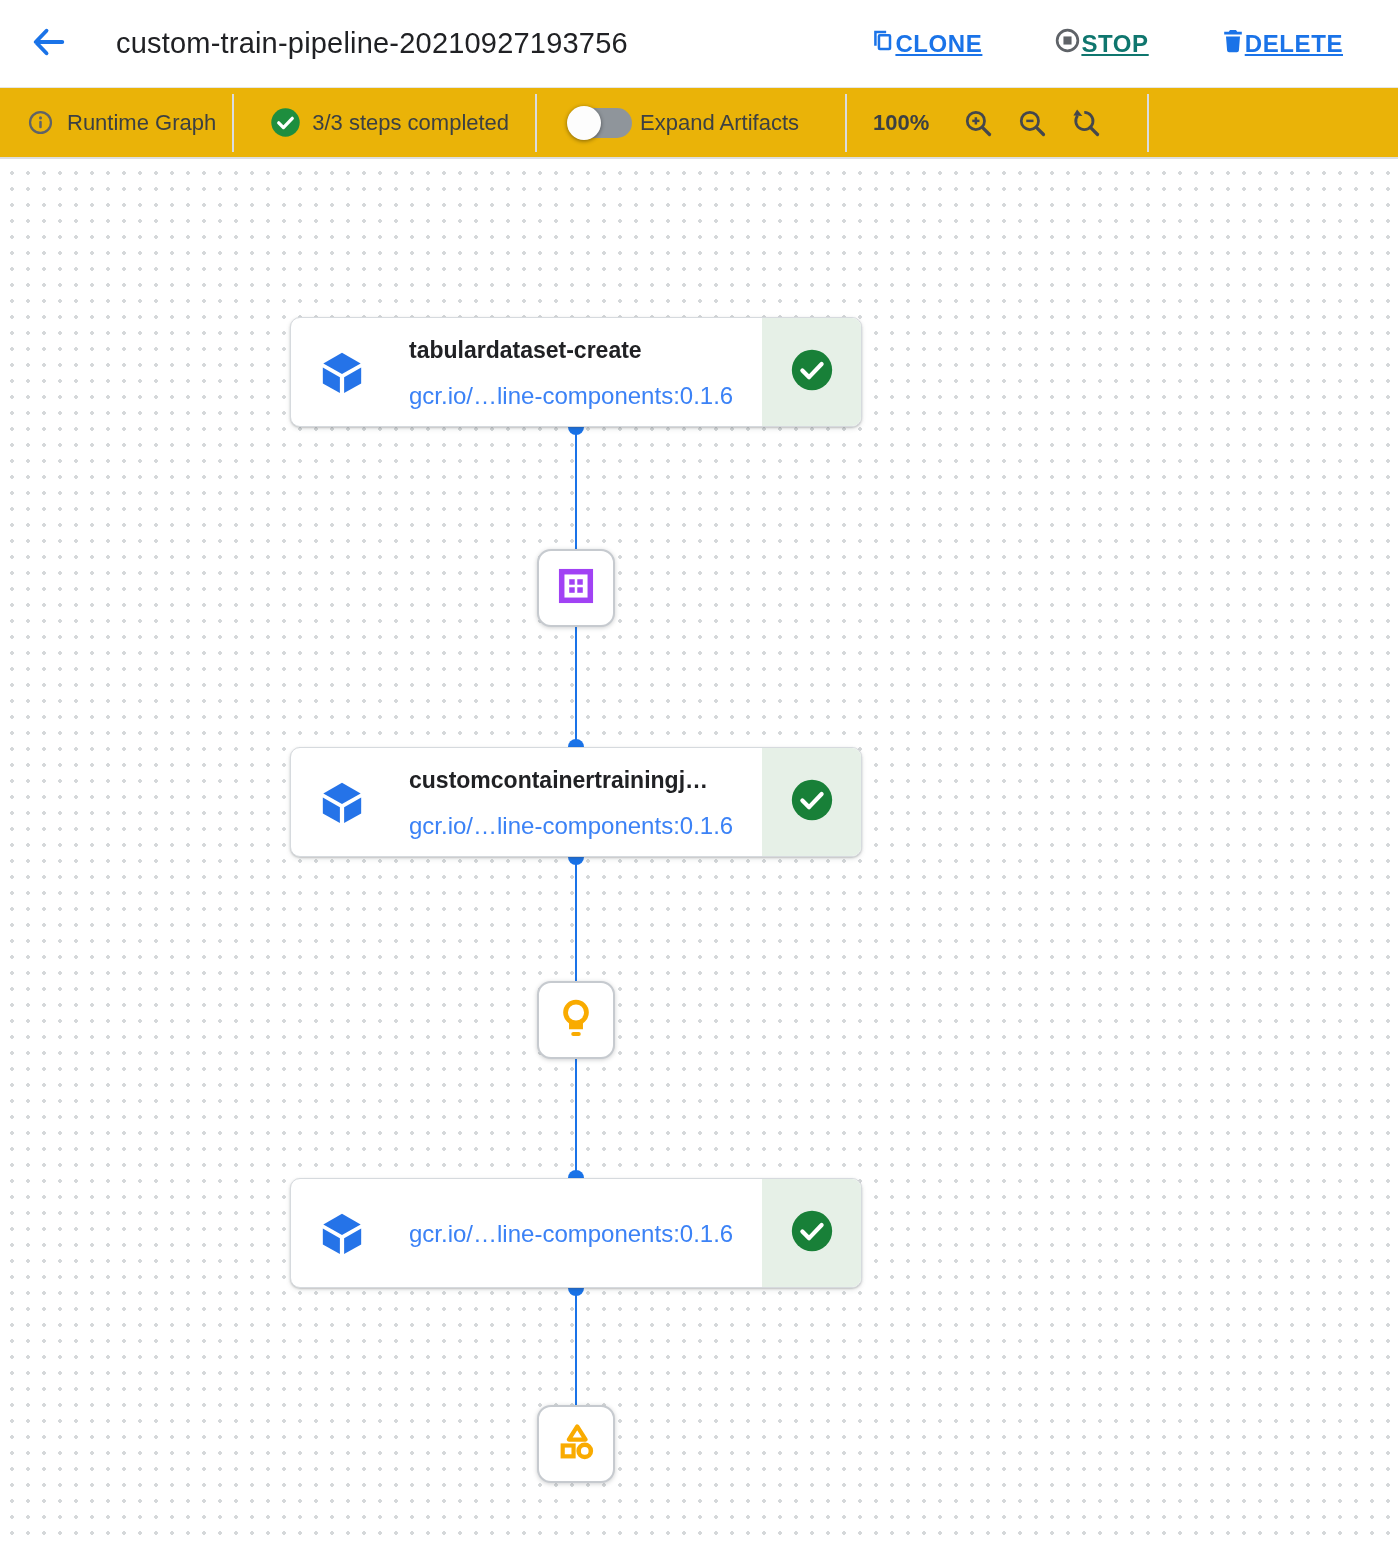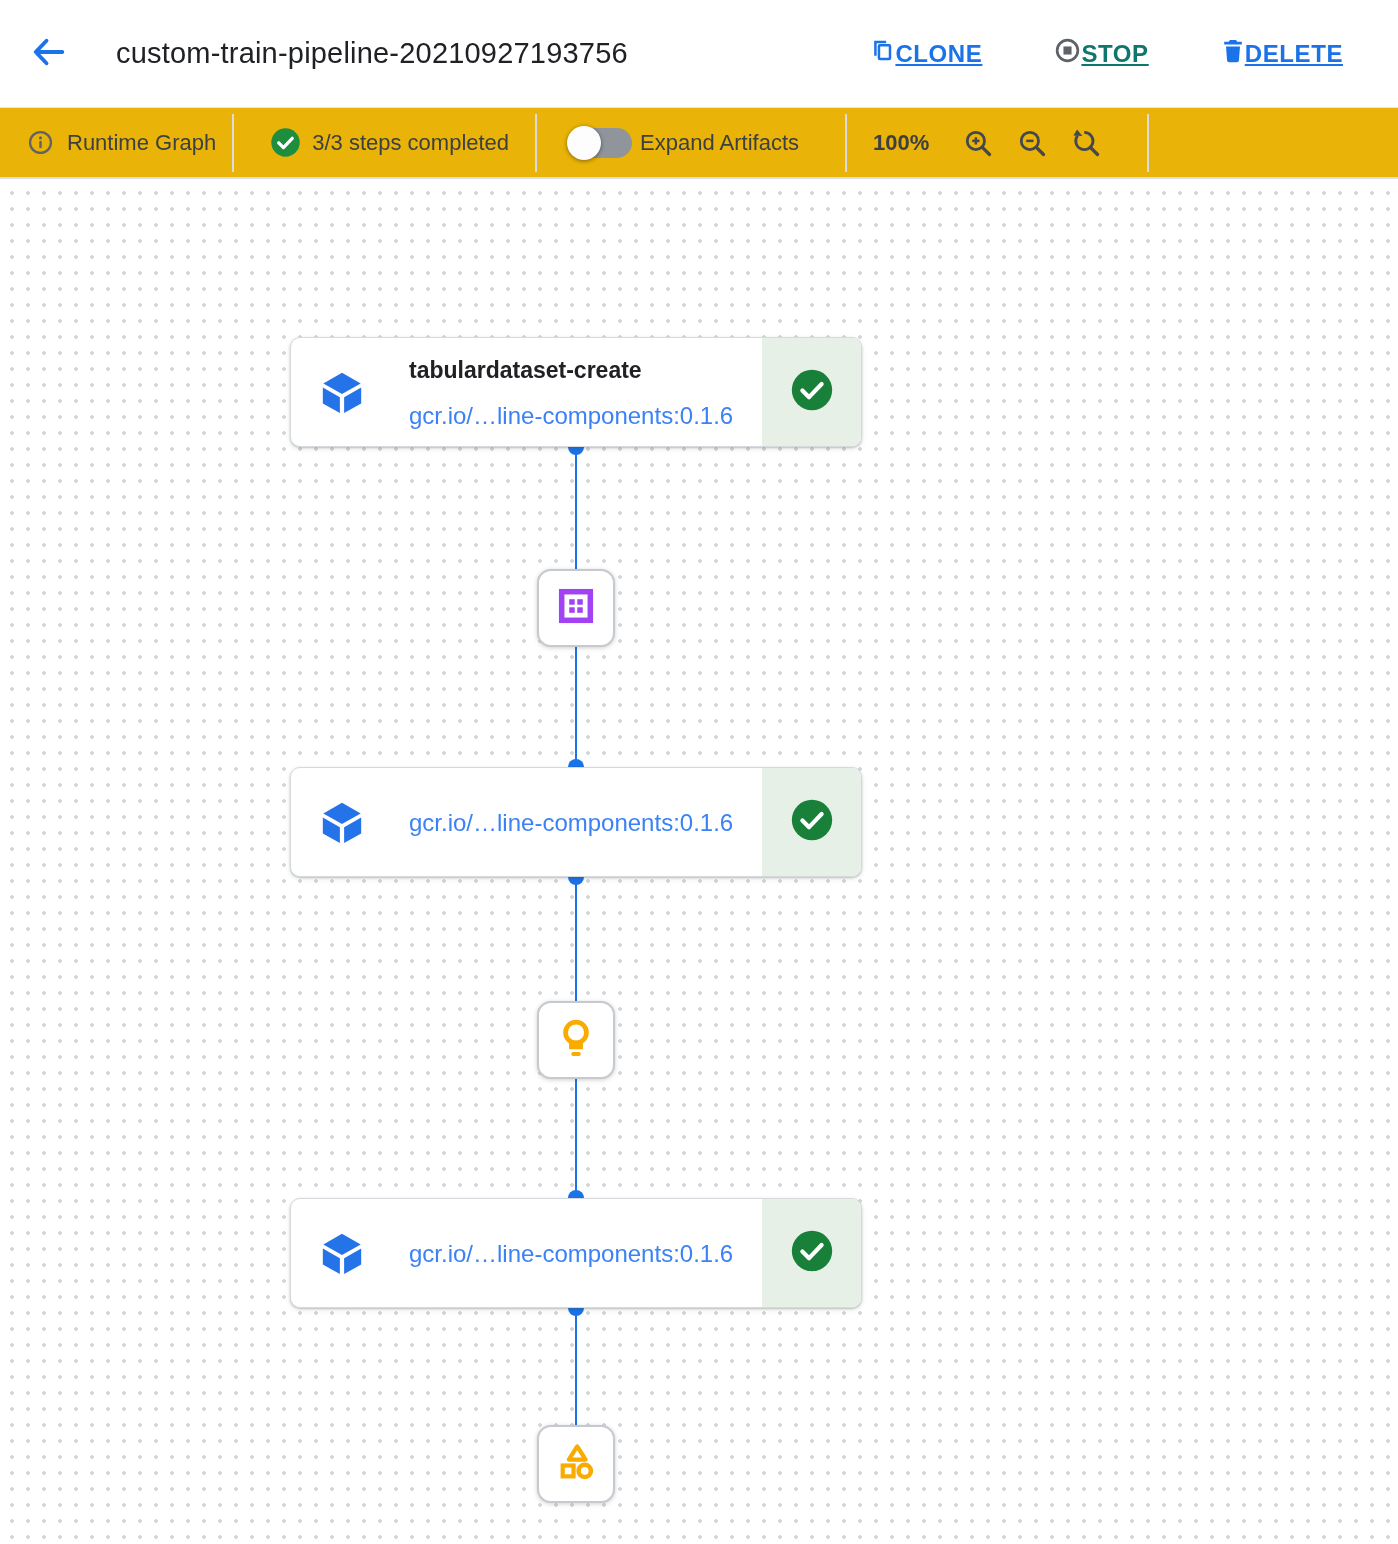--- a/index.html
+++ b/index.html
@@ -1,20 +1,20 @@
 <!DOCTYPE html>
 <html><head>
 <meta charset="utf-8">
 <style>
   * { margin:0; padding:0; box-sizing:border-box; }
   html,body { width:1398px; height:1544px; font-family:"Liberation Sans", sans-serif; background:#fff; overflow:hidden; }
 
   
   .header {
-    height:108px; background:#fff; display:flex; align-items:center;
+    height:88px; background:#fff; display:flex; align-items:center;
     border-bottom:1px solid #e4e6e8; padding:0 55px 0 28px;
   }
   .back-btn { width:40px; height:40px; display:flex; align-items:center; justify-content:center; cursor:pointer; background:none; border:none; }
   .page-title { font-size:29px; color:#202124; margin-left:48px; letter-spacing:0.2px; white-space:nowrap; }
   .header-actions { margin-left:auto; display:flex; align-items:center; gap:72px; }
   .hdr-action { display:flex; align-items:center; gap:0; background:none; border:none; cursor:pointer;
     font-family:"Liberation Sans", sans-serif; font-size:24px; font-weight:700; letter-spacing:0.6px;text-decoration:underline; }
   .hdr-action.blue { color:#1a73e8; }
   .hdr-action.gray { color:#0f766e; }
 
@@ -218,20 +218,21 @@
 
   <div class="step-node" style="top:588px;">
     <span class="step-icon">
       <svg width="46" height="46" viewBox="0 0 48 48" fill="#2573e8">
           <polygon points="24,4 43.5,15 24,26 4.5,15"></polygon>
           <polygon points="4,19.2 21.8,29.4 21.8,46 4,36"></polygon>
           <polygon points="44,19.2 26.2,29.4 26.2,46 44,36"></polygon>
         </svg>
     </span>
     <span class="step-text">
+      <span class="step-title">customcontainertrainingj…</span>
       <span class="step-subtitle">gcr.io/…line-components:0.1.6</span>
     </span>
     <span class="step-status">
       <span>
         <svg width="44" height="44" viewBox="0 0 48 48">
             <circle cx="24" cy="24" r="22" fill="#188038"></circle>
             <path d="M13.5 24.5 L20.8 31.8 L34.5 17.5" fill="none" stroke="#fff" stroke-width="4.6" stroke-linecap="round" stroke-linejoin="round"></path>
           </svg>
       </span>
     </span>

